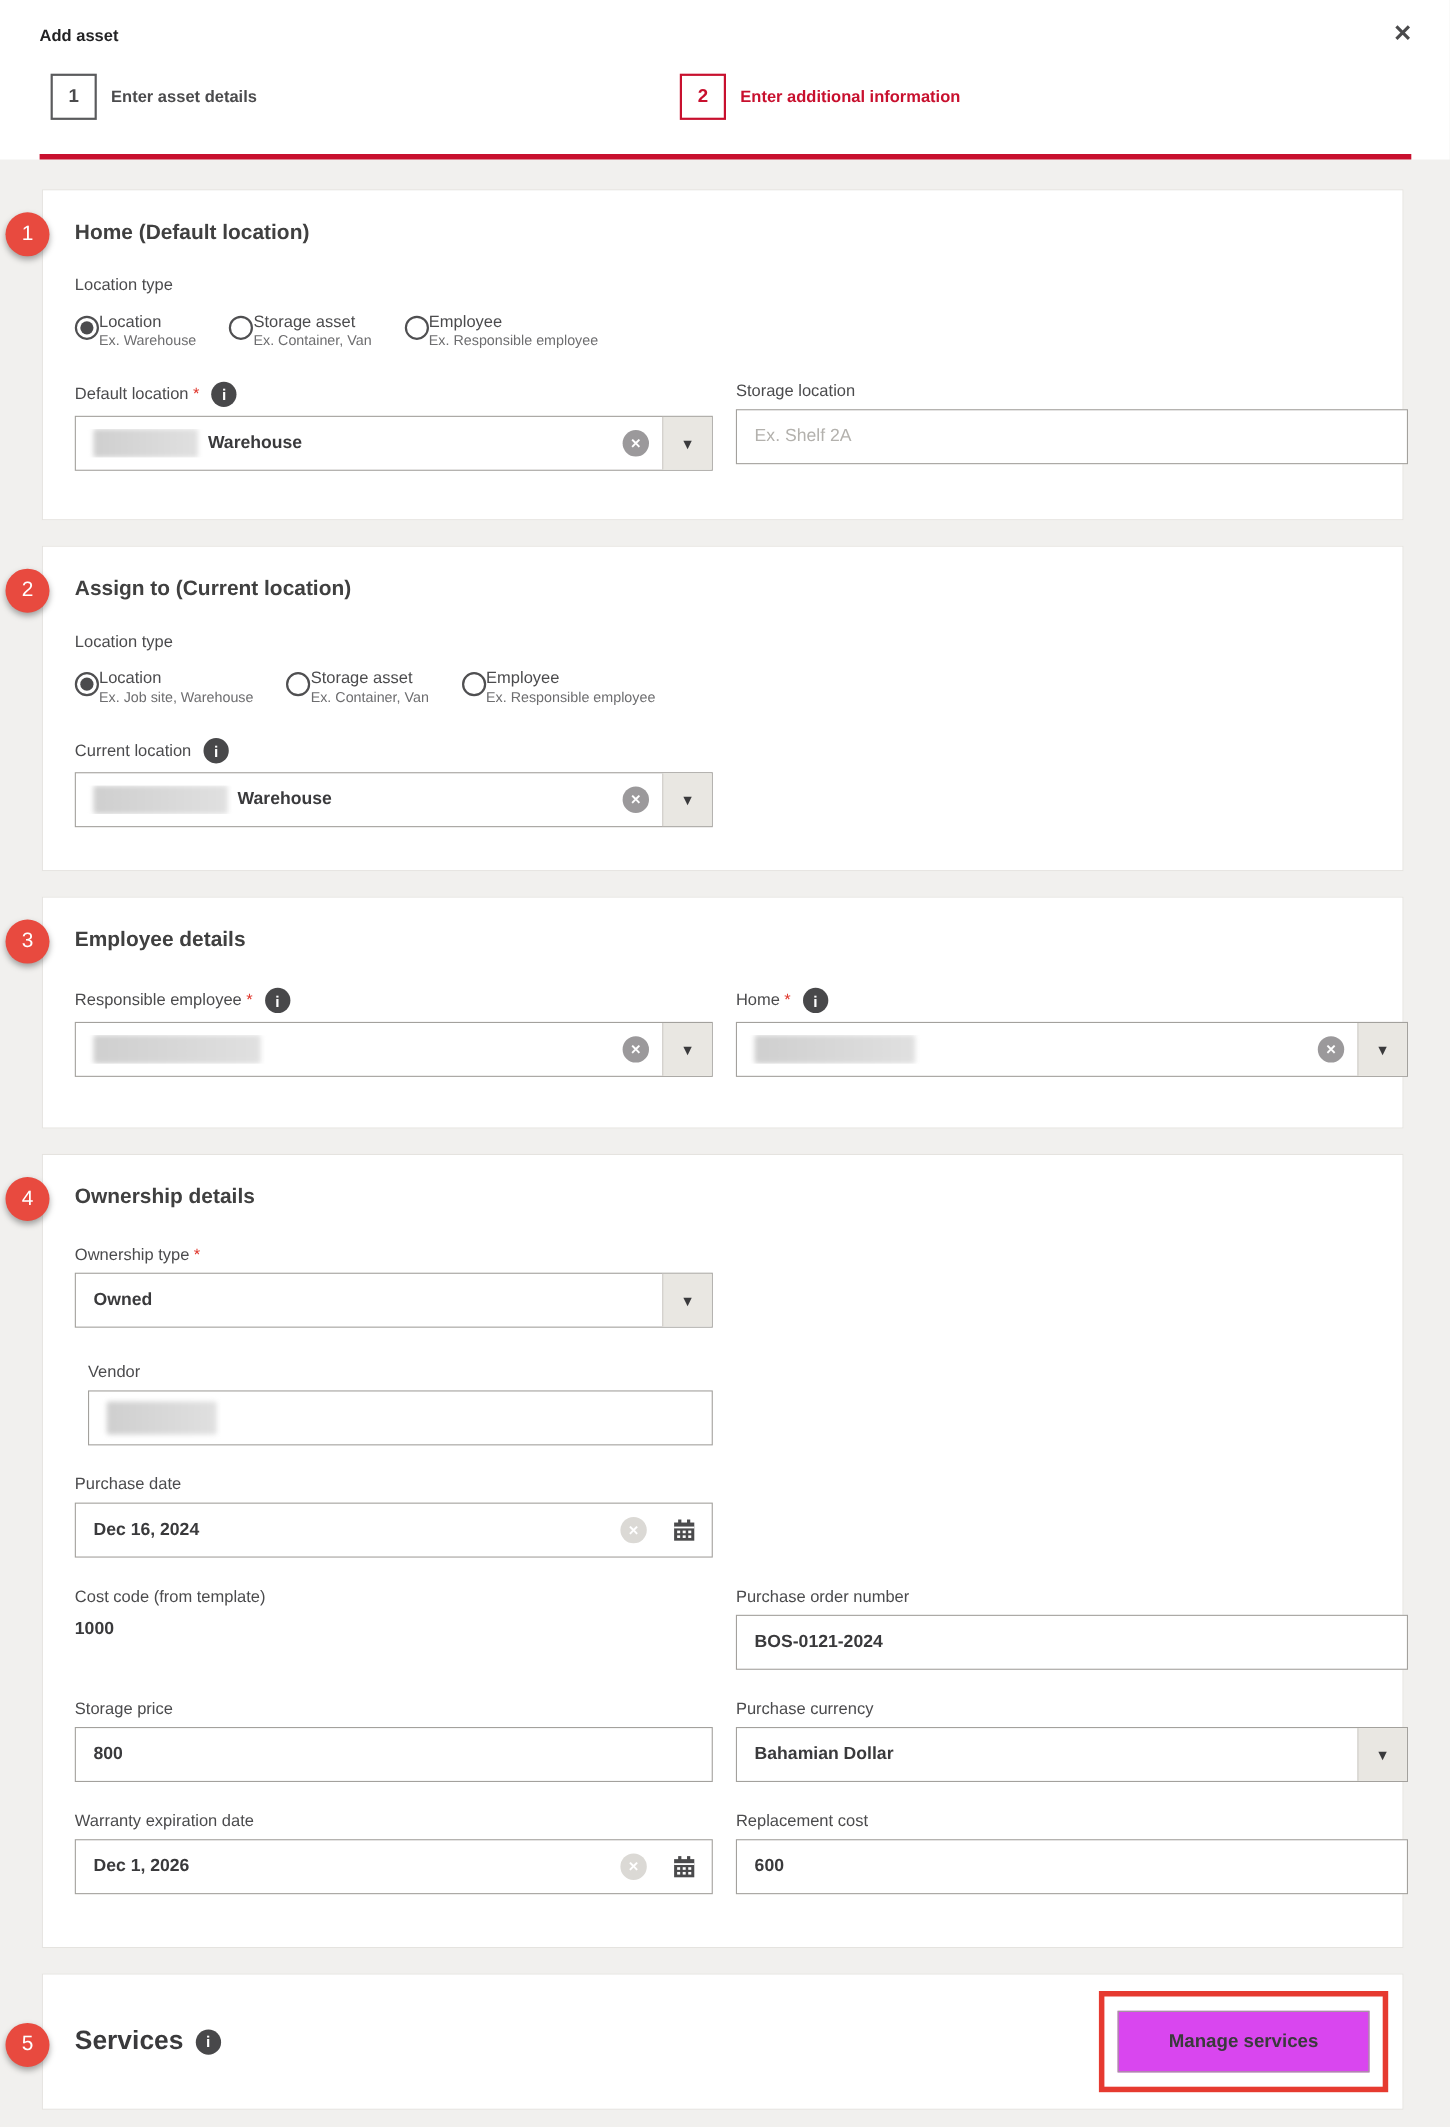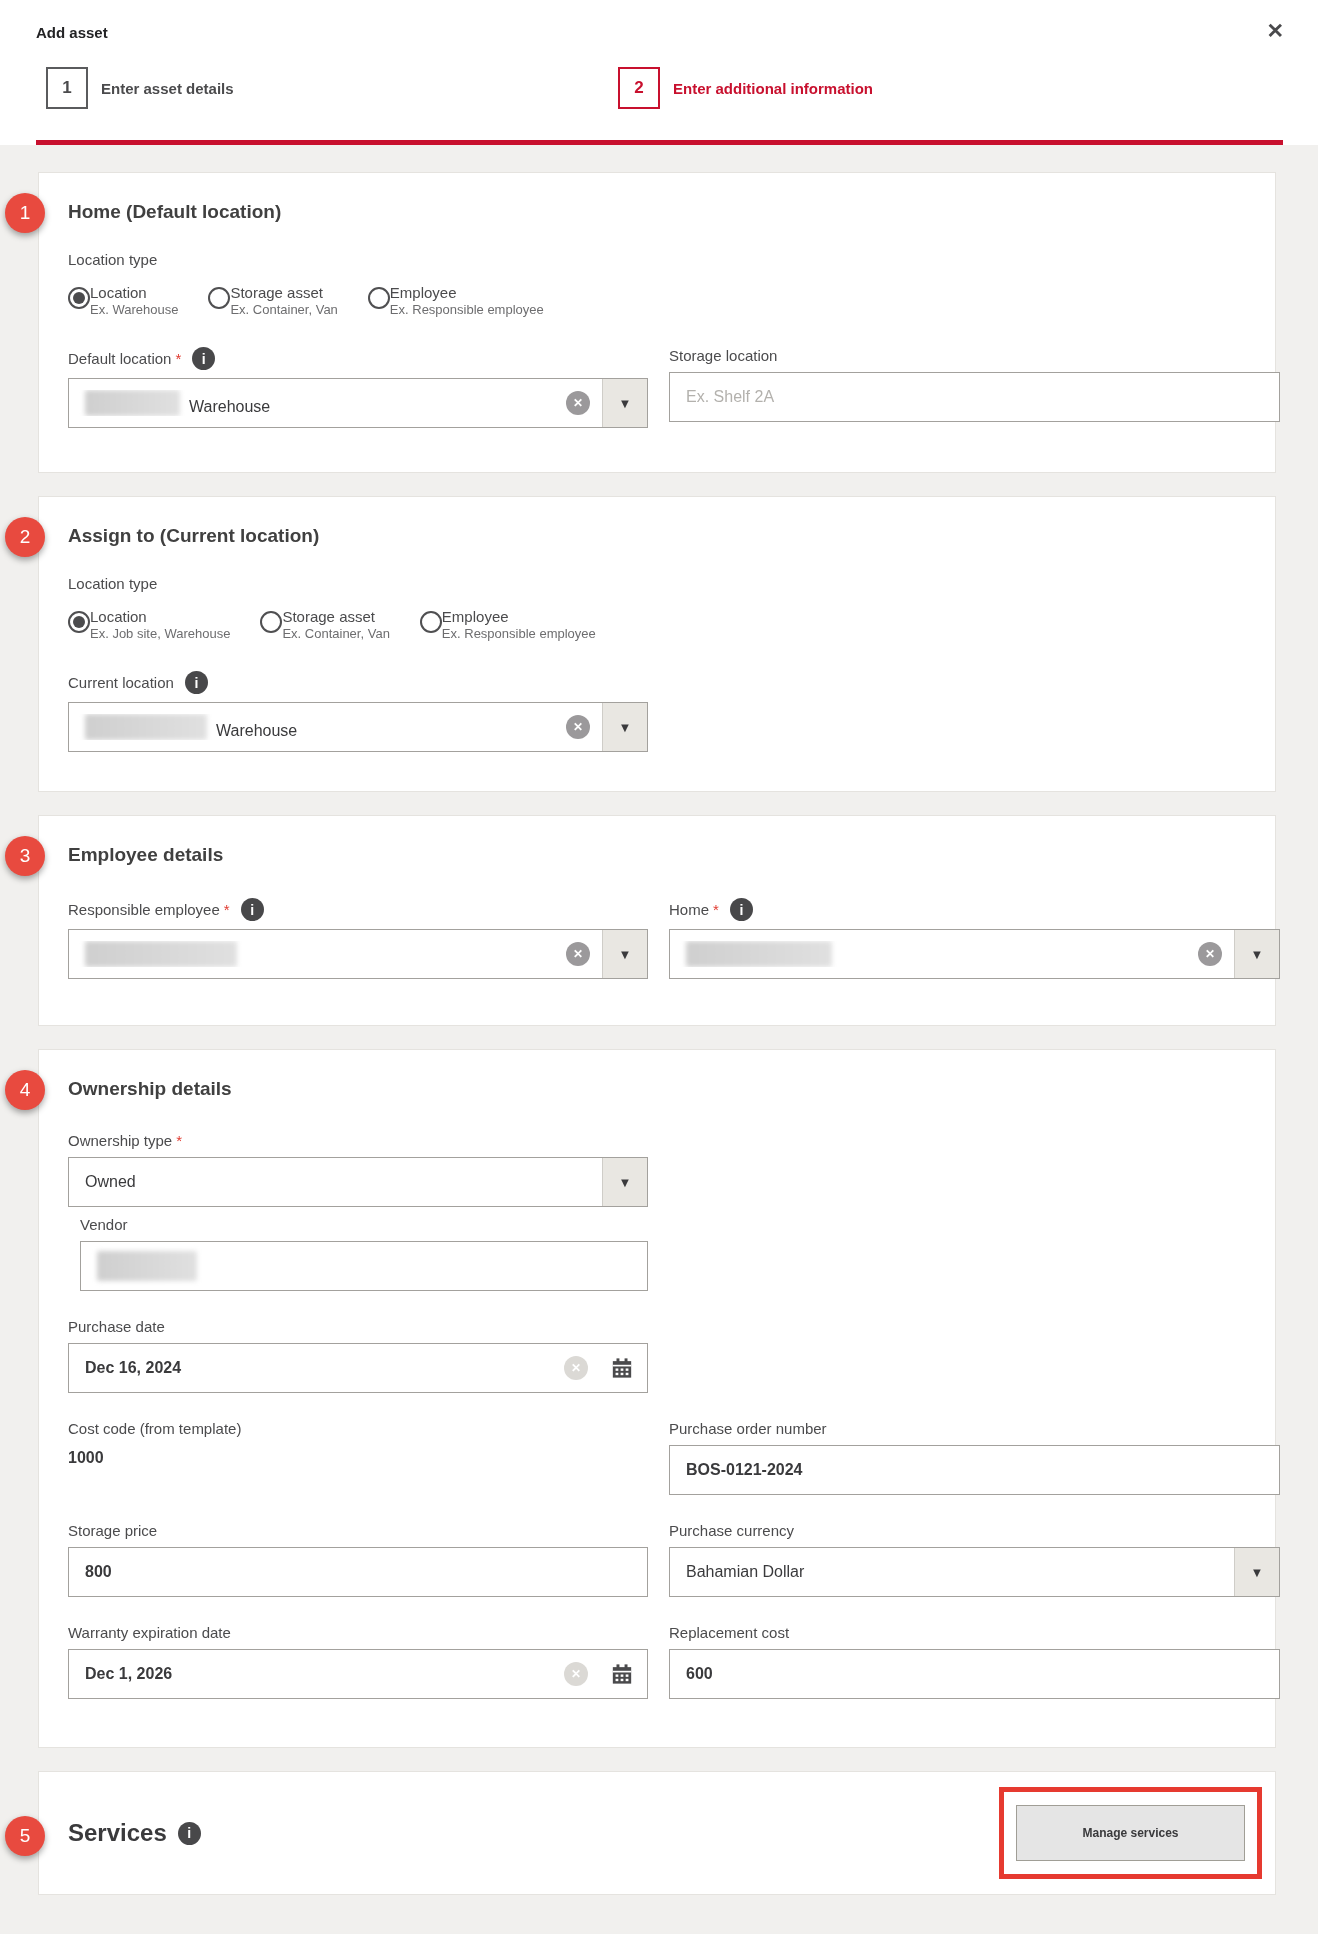--- a/index.html
+++ b/index.html
@@ -45,52 +45,52 @@
   .radio-main { font-size:15px; color:#4b4b4d; line-height:18px; }
   .radio-sub  { font-size:13px; color:#6d6d6f; line-height:15px; }
 
   
   .row2 { display:flex; gap:21px; }
   .col-l { width:580px; flex:none; }
   .col-r { width:611px; flex:none; }
 
   
   .combo { display:flex; align-items:center; height:50px; border:1px solid #a3a19d; background:#fff; }
-  .combo-value { flex:1; display:flex; align-items:flex-end; gap:9px; padding-left:16px;
-                 font-size:16px; font-weight:400; color:#3a3a3c; overflow:hidden; }
+  .combo-value { flex:1; display:flex; align-items:center; gap:9px; padding-left:16px;
+                 font-size:16px; font-weight:700; color:#3a3a3c; overflow:hidden; }
   .blur { height:26px; border-radius:2px; background:linear-gradient(90deg,#cfcfcf,#e0e0e0); filter:blur(2.5px); flex:none; }
   .clear { width:24px; height:24px; border-radius:50%; background:#9b999b; color:#fff; font-size:12px; font-weight:700;
            display:flex; align-items:center; justify-content:center; margin-right:12px; flex:none; cursor:pointer; line-height:1; }
   .clear.faded { background:#dbd9d5; }
   .combo-arrow { width:45px; align-self:stretch; background:#e9e7e2; border-left:1px solid #cfcdc8; flex:none;
                  display:flex; align-items:center; justify-content:center; font-size:13px; color:#3a3a3c; cursor:pointer; }
   .input { width:100%; height:50px; border:1px solid #a3a19d; background:#fff; padding:0 16px;
            font-family:"Liberation Sans", sans-serif; font-size:16px; font-weight:700; color:#3a3a3c; }
   .input::placeholder { color:#b3b1ad; font-weight:400; }
   .inputbox { display:flex; align-items:center; height:50px; border:1px solid #a3a19d; background:#fff; padding:0 16px; }
   .date-text { flex:1; font-size:16px; font-weight:700; color:#3a3a3c; }
   .cal { width:24px; height:24px; flex:none; cursor:pointer; display:flex; align-items:center; justify-content:center; }
   .plain-value { font-size:16px; font-weight:700; color:#3a3a3c; margin-top:12px; }
 
   
   .card-1 { padding-bottom:44px; } .card-2 { padding-bottom:39px; }
   .card-3 { padding-bottom:46px; } .card-4 { padding-bottom:48px; }
   .mt-sec { margin-top:26px; }      
   .mt-field { margin-top:30px; }    
   .mt-row { margin-top:27px; }      
-  .mt-small { margin-top:9px;padding-left:12px; }
+  .mt-small { margin-top:32px;padding-left:12px; }
 
   
   .card-5 { height:124px; display:flex; align-items:center; justify-content:space-between;
             padding:0 13px 0 29px; margin-bottom:0; }
   .services-left { display:flex; align-items:center; }
   .services-title { font-size:24px; font-weight:700; color:#3a3a3c; }
   .annotation { border:5px solid #e63a30; padding:13px 12px; background:#fff; }
-  .manage-btn { width:229px; height:56px; background:#e5e5e5; border:1px solid #a09e96;
-                font-family:"Liberation Sans", sans-serif; font-size:12px; font-weight:700; color:#3a3a3c; cursor:pointer; }
+  .manage-btn { width:229px; height:56px; background:#d946ef; border:1px solid #a09e96;
+                font-family:"Liberation Sans", sans-serif; font-size:17px; font-weight:700; color:#3a3a3c; cursor:pointer; }
 </style>
 </head>
 <body>
 
 <div class="header">
   <div class="dialog-title">Add asset</div>
   <span class="close-btn">✕</span>
 
   <div class="step step-1">
     <div class="step-box">1</div>

